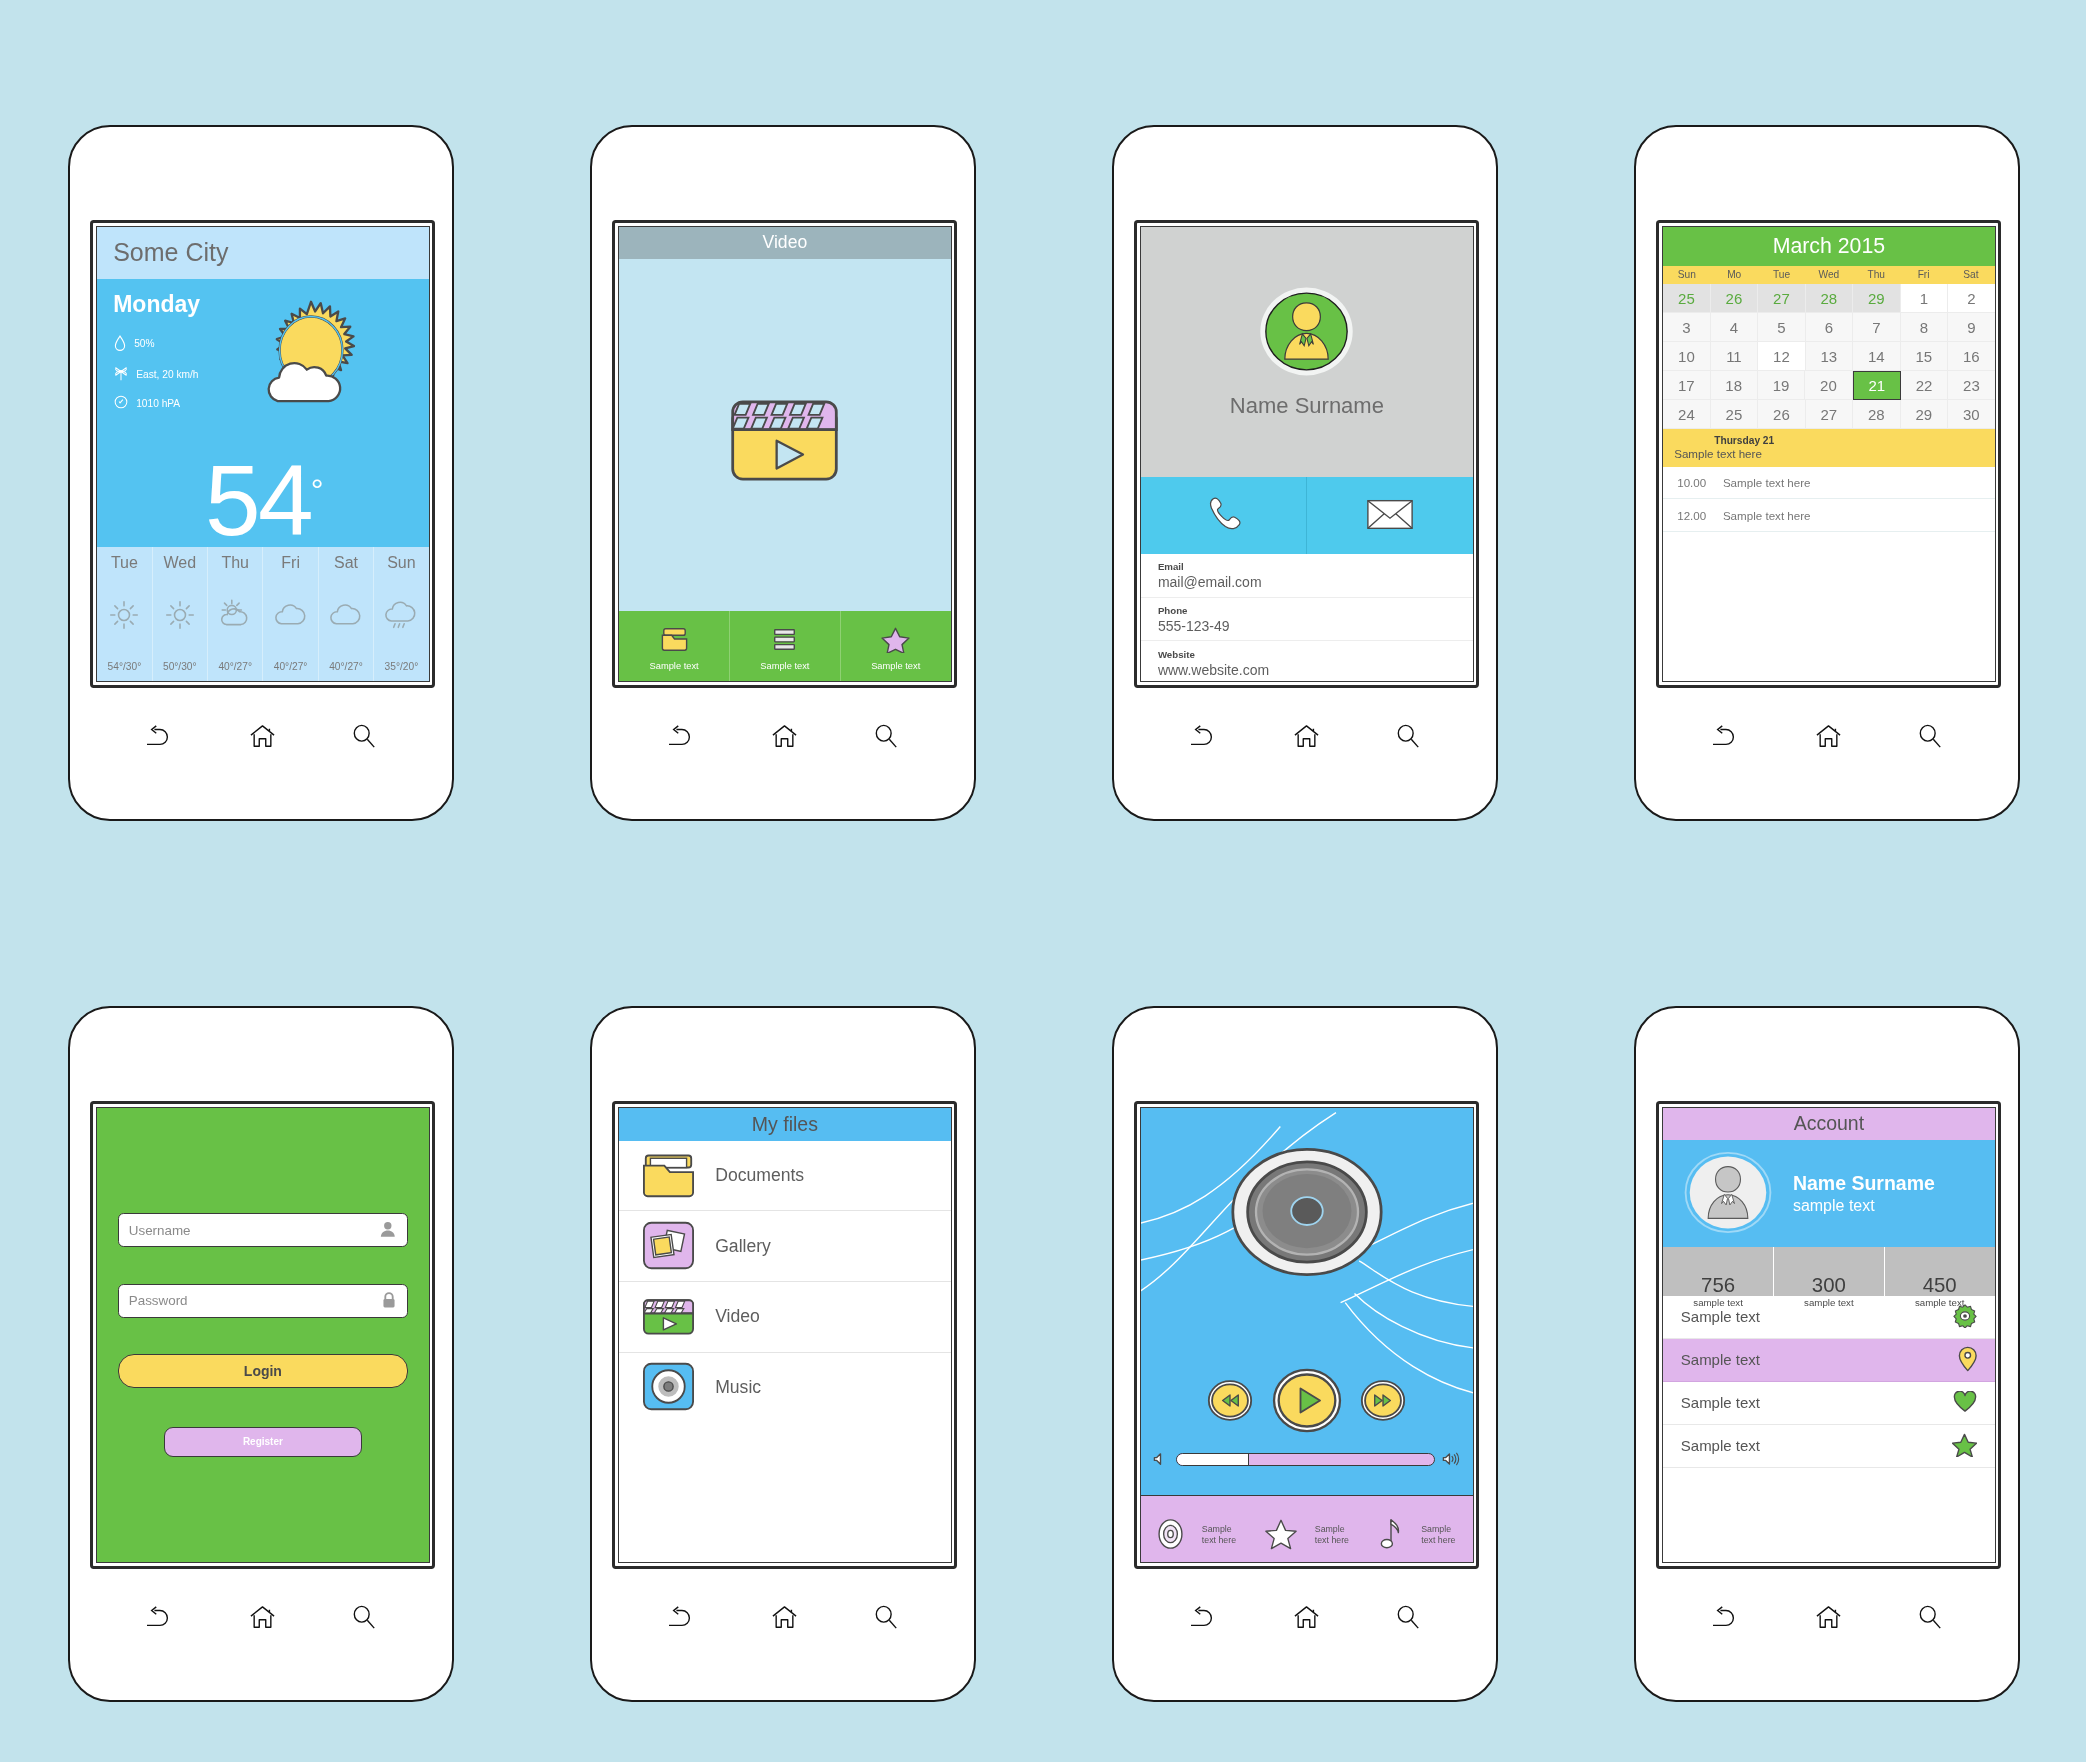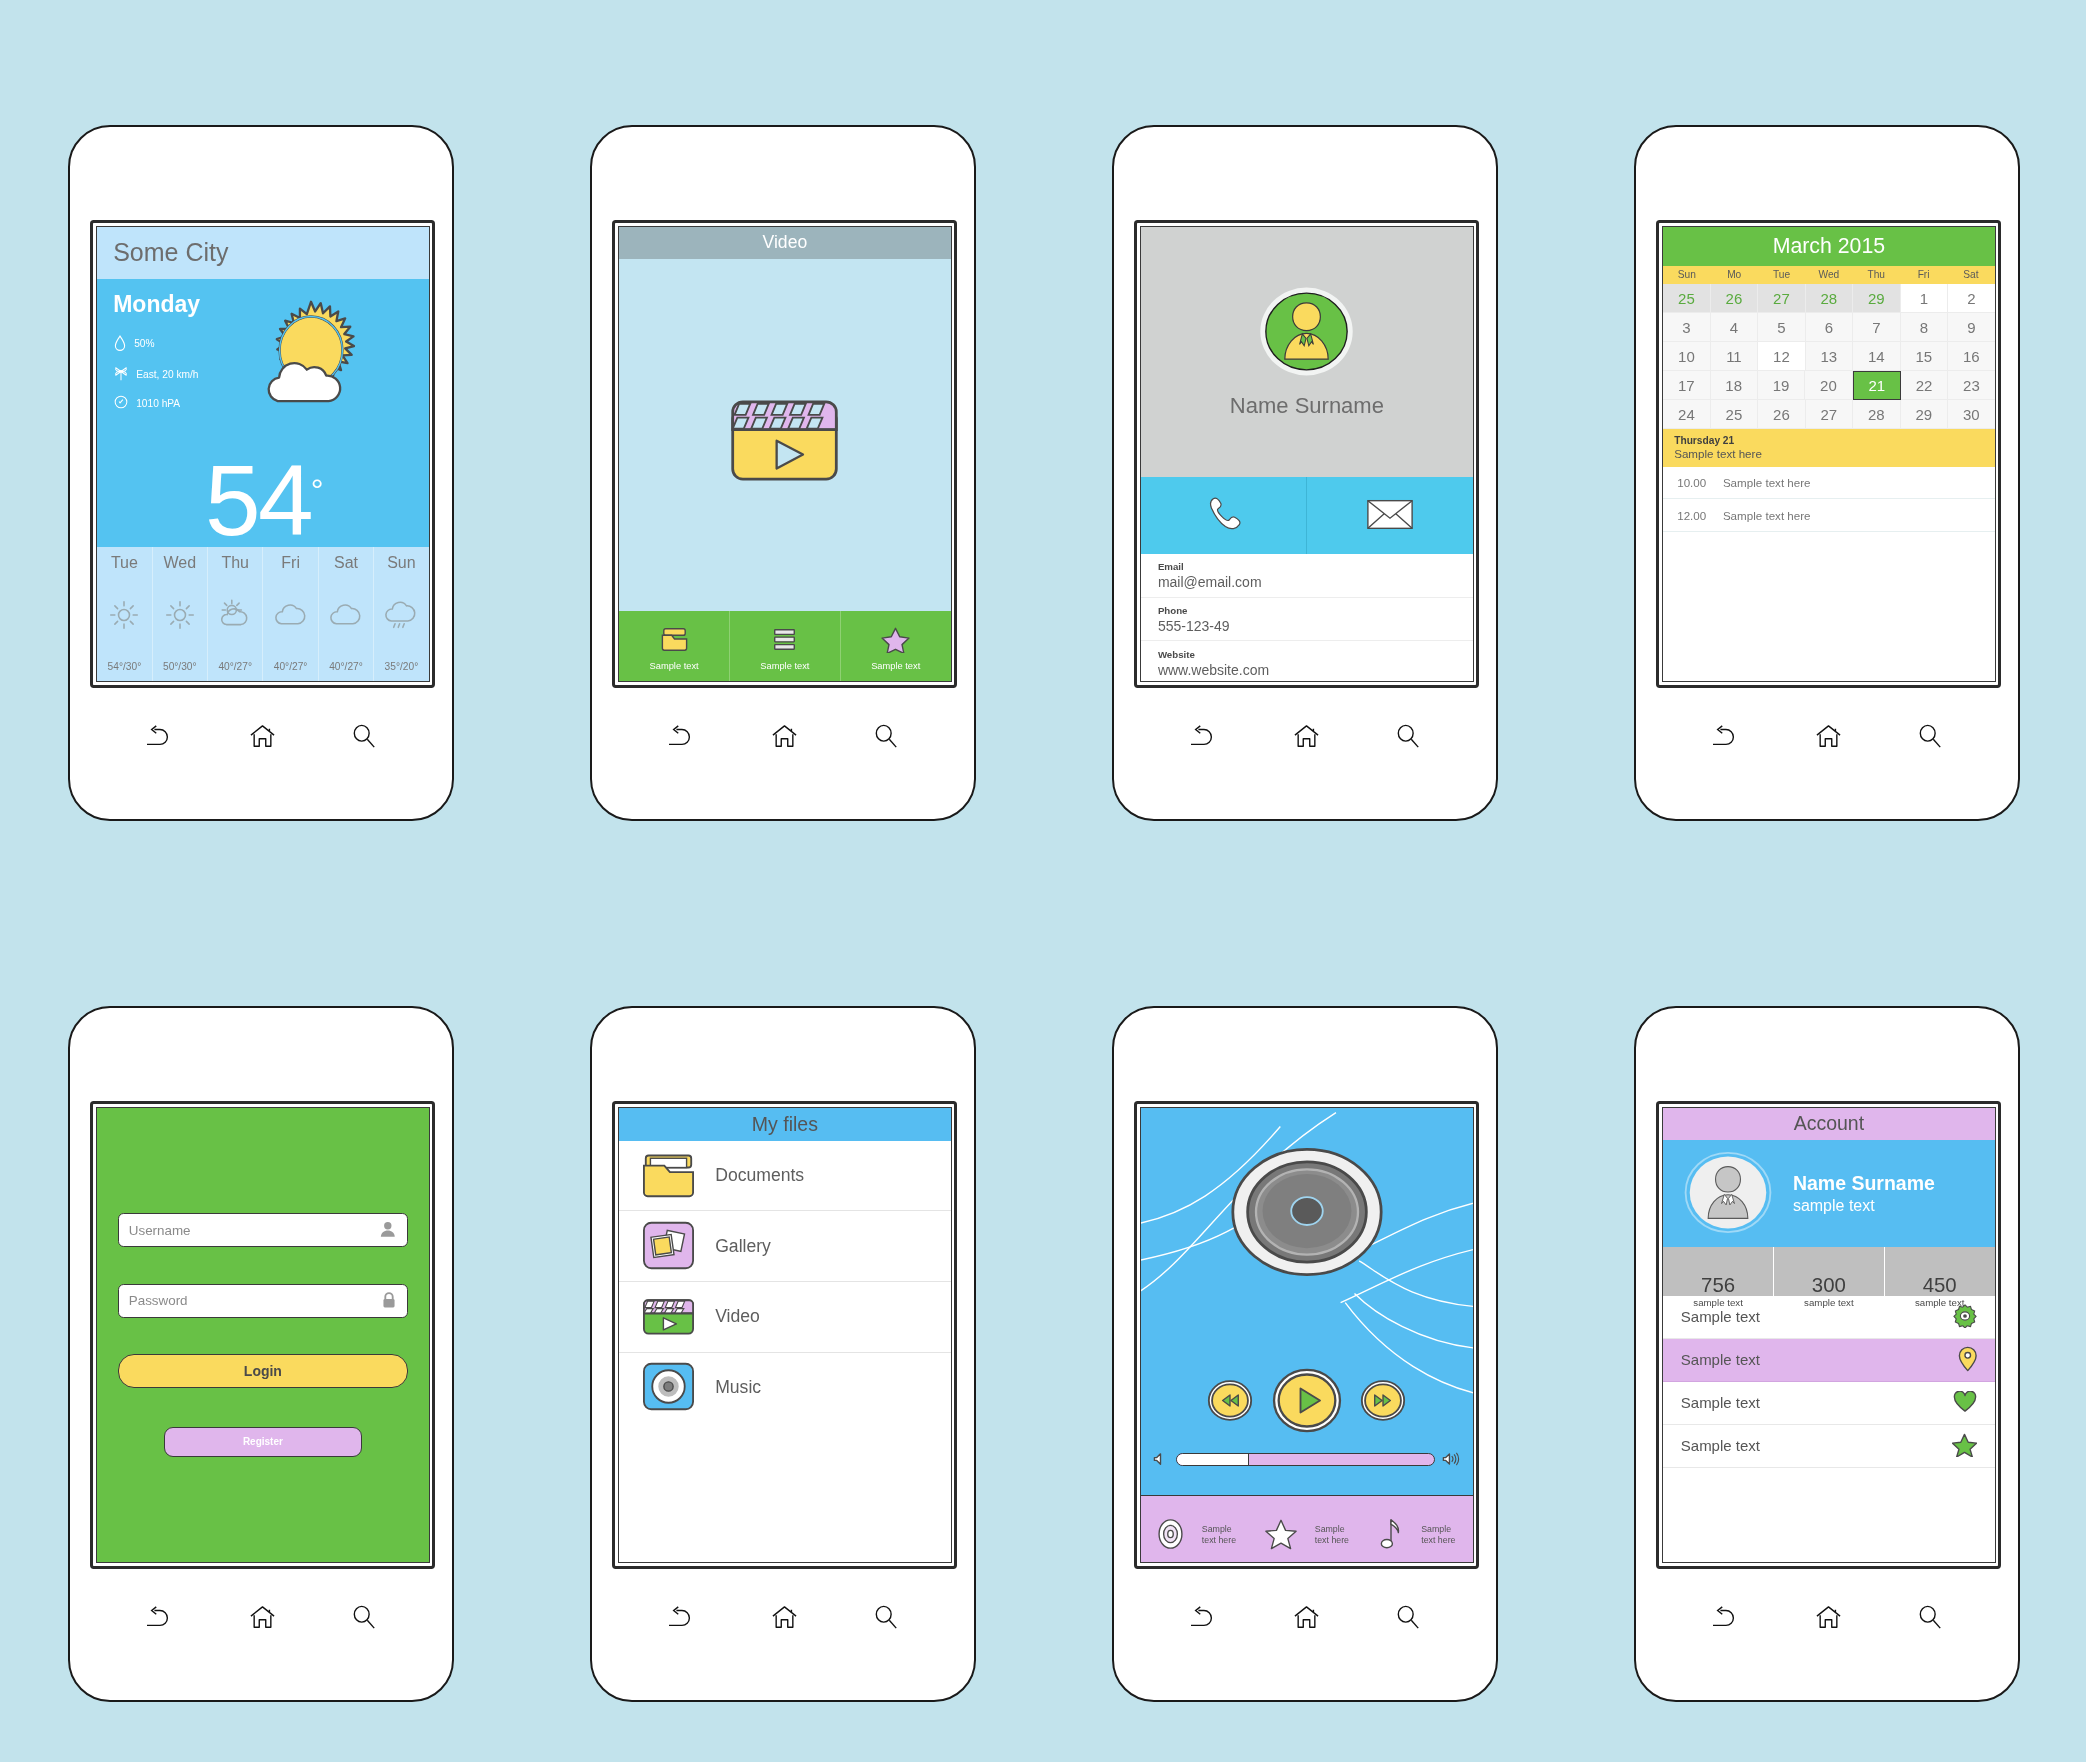--- a/index.html
+++ b/index.html
@@ -185,21 +185,21 @@
     border-bottom: 0.9px solid #ececec;
   }
   .cal-cell:last-child { border-right: none; }
   .cal-cell.prev { background: #e2e2e2; color: #5aab3f; }
   .cal-cell.today { background: #68c146; color: #fff; border: 0.9px solid #3b3b3b; }
   .cal-cell.white { background: #ffffff; }
   .cal-event {
     background: #fada5e;
     padding: 5.6px 11px 6.5px 11px;
   }
-  .cal-event-day { color: #3f3f3f; font-size: 10.2px; font-weight: bold; }
+  .cal-event-day { color: #3f3f3f; font-size: 10.2px; font-weight: bold; margin-left: 40px; }
   .cal-event-txt { color: #555; font-size: 11.6px; font-weight: 300; margin-top: 1.4px; }
   .cal-slot {
     display: flex; align-items: center; gap: 16.7px;
     padding: 9.3px 14px;
     border-bottom: 1.4px solid #e6eff0;
     background: #fff;
   }
   .cal-slot-time { color: #777; font-size: 11.6px; font-weight: 300; }
   .cal-slot-txt { color: #777; font-size: 11.6px; font-weight: 300; }
 

